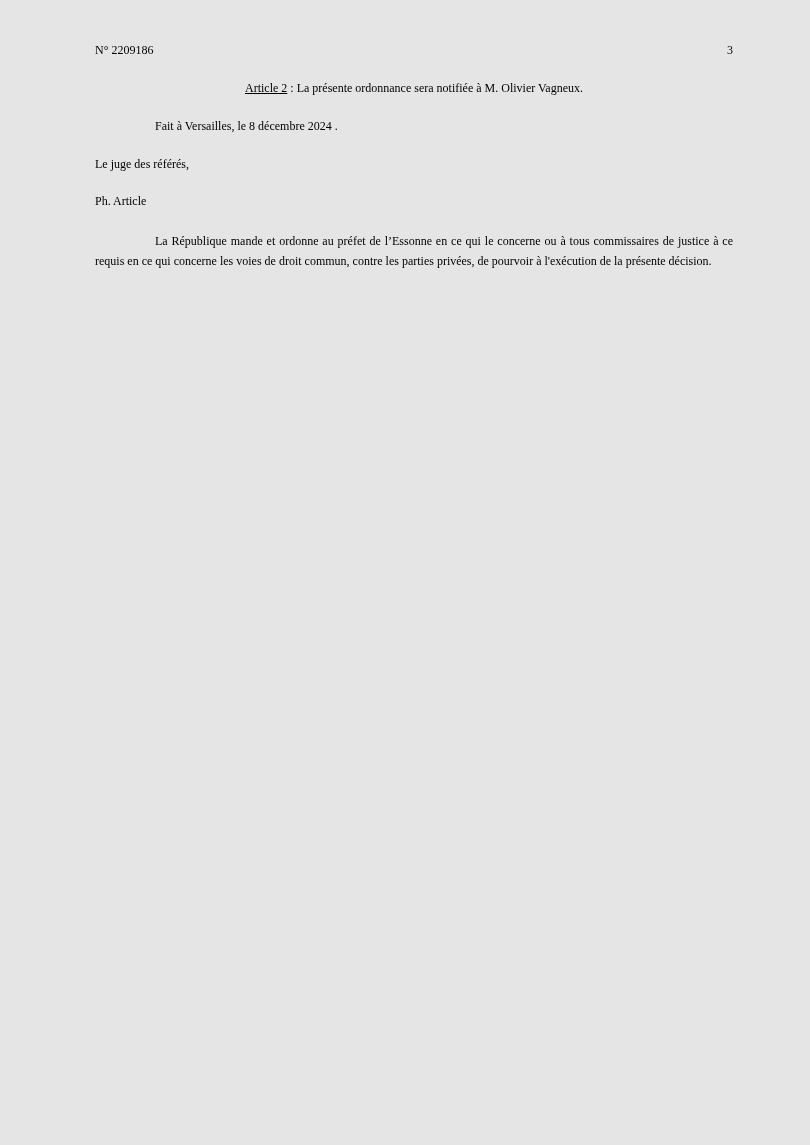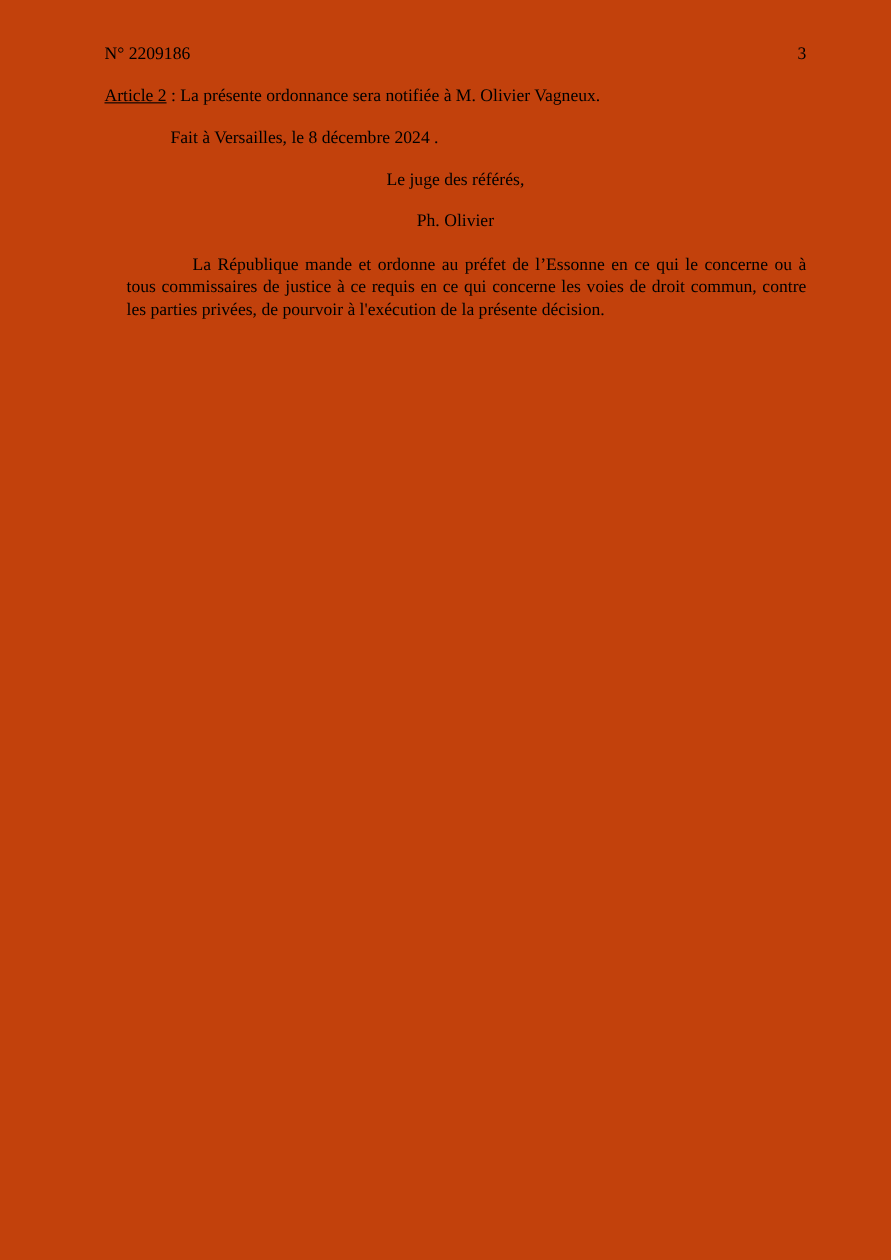--- a/index.html
+++ b/index.html
@@ -4,73 +4,72 @@
 <style>
   html, body {
     margin: 0;
     padding: 0;
     background: #ffffff;
   }
   .page {
     position: relative;
     width: 810px;
     height: 1145px;
-    background: #c2410c;
+    background: #e5e5e5;
     color: #000000;
     font-family: "Liberation Serif", "DejaVu Serif", serif;
-    font-size: 16px;
+    font-size: 12px;
     line-height: 20.5px;
     overflow: hidden;
     text-decoration: underline;
   }
   .content {
     position: absolute;
     left: 95px;
     top: 40px;
     width: 638px;
   }
   .header-row {
     display: flex;
     justify-content: space-between;
     align-items: baseline;
   }
   p { margin: 0; }
-  .article-line { margin-top: 17px; }
+  .article-line { margin-top: 17px; text-align: center; }
   .underline { text-decoration: underline; }
   .indent-line {
     margin-top: 18px;
     margin-left: 60px;
   }
   .center-line {
     margin-top: 17px;
-    text-align: center;
+    text-align: left;
   }
   .justified-para {
     margin-top: 19px;
     text-align: justify;
     text-indent: 60px;
-    margin-left: 20px;
   }
 </style>
 </head>
 <body>
 
 <div class="page">
   <div class="content">
 
     <div class="header-row">
       <span>N° 2209186</span>
       <span>3</span>
     </div>
 
     <p class="article-line"><span class="underline">Article 2</span><span> : La présente ordonnance sera notifiée à M. Olivier Vagneux.</span></p>
 
     <p class="indent-line">Fait à Versailles, le 8 décembre 2024 .</p>
 
     <p class="center-line">Le juge des référés,</p>
 
 
-    <p class="center-line">Ph. Olivier</p>
+    <p class="center-line">Ph. Article</p>
 
     <p class="justified-para">La République mande et ordonne au préfet de l’Essonne en ce qui le concerne ou à tous commissaires de justice à ce requis en ce qui concerne les voies de droit commun, contre les parties privées, de pourvoir à l'exécution de la présente décision.</p>
 
   </div>
 </div>
 
 </body></html>

